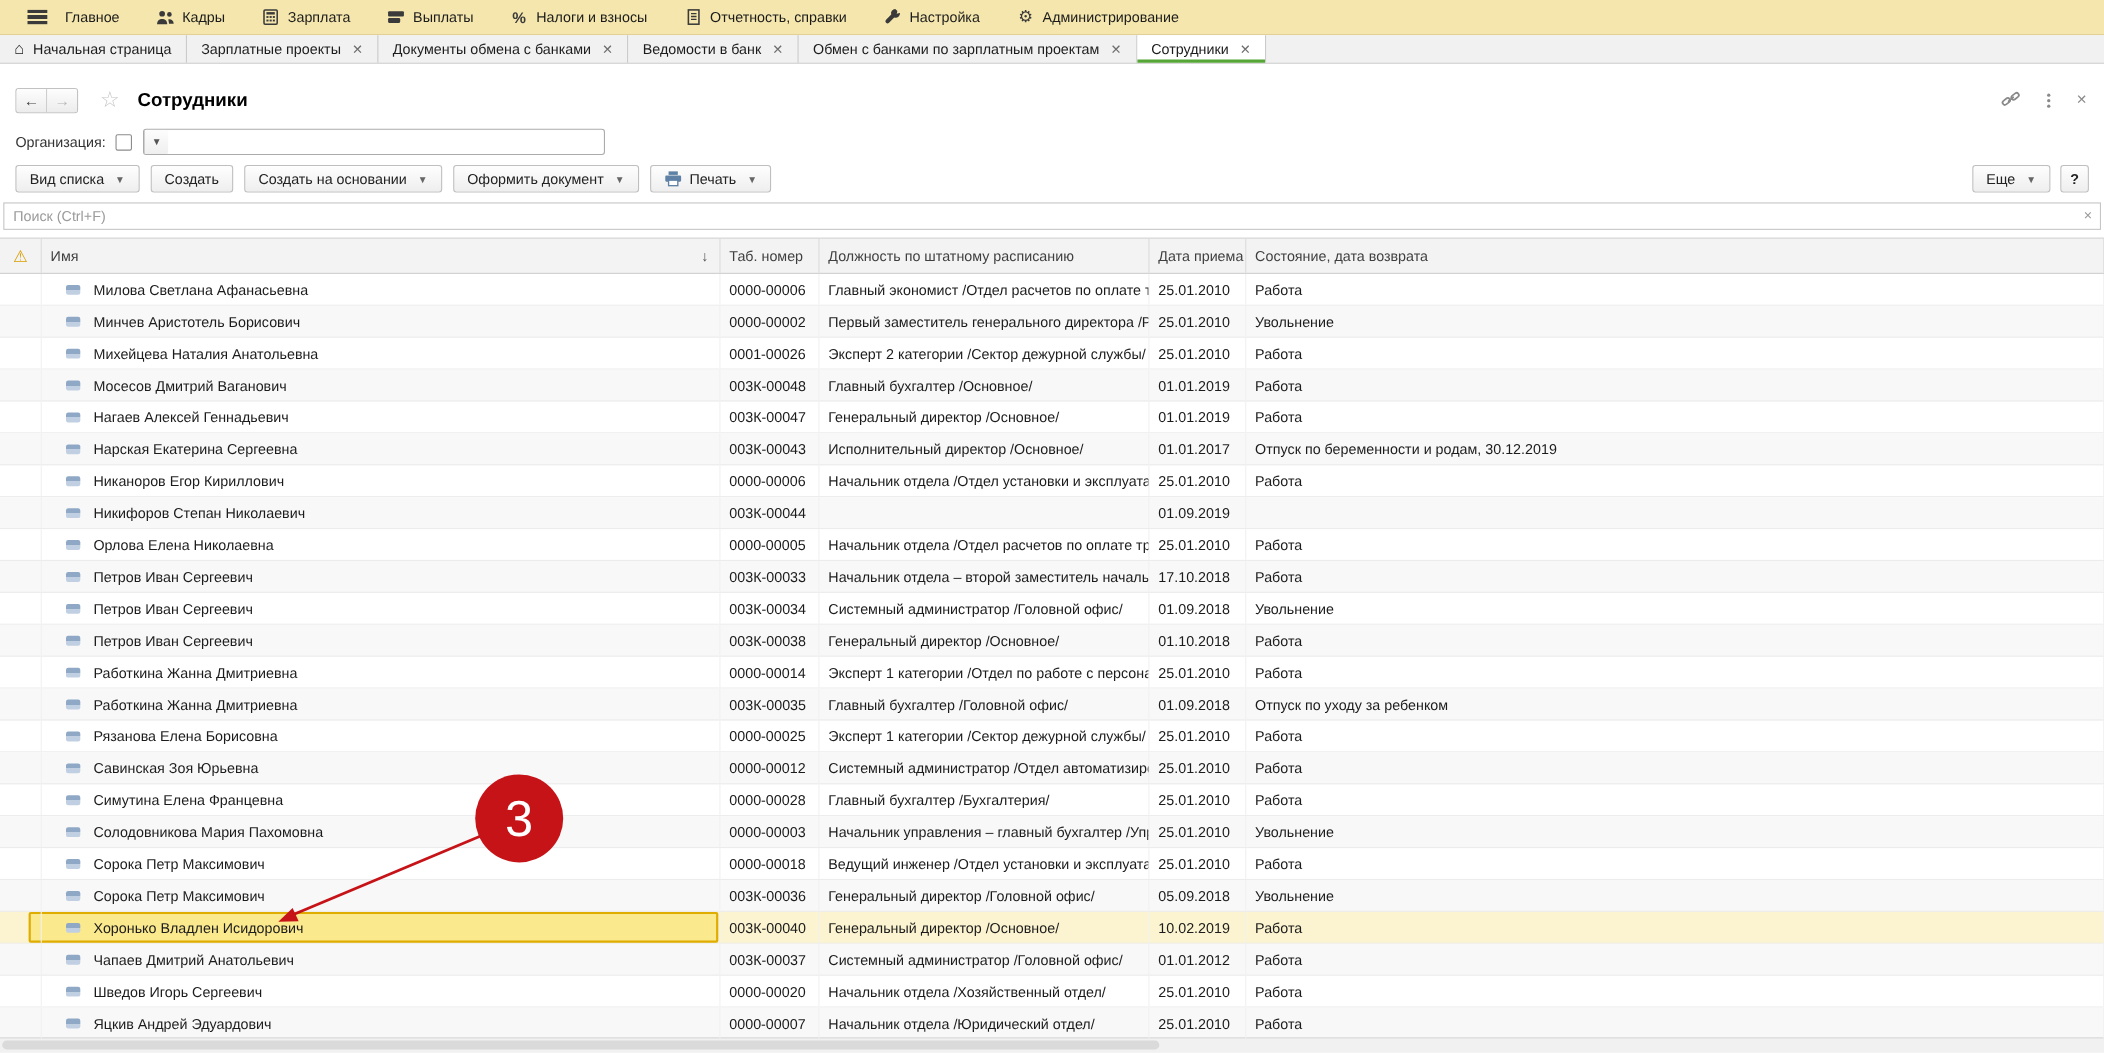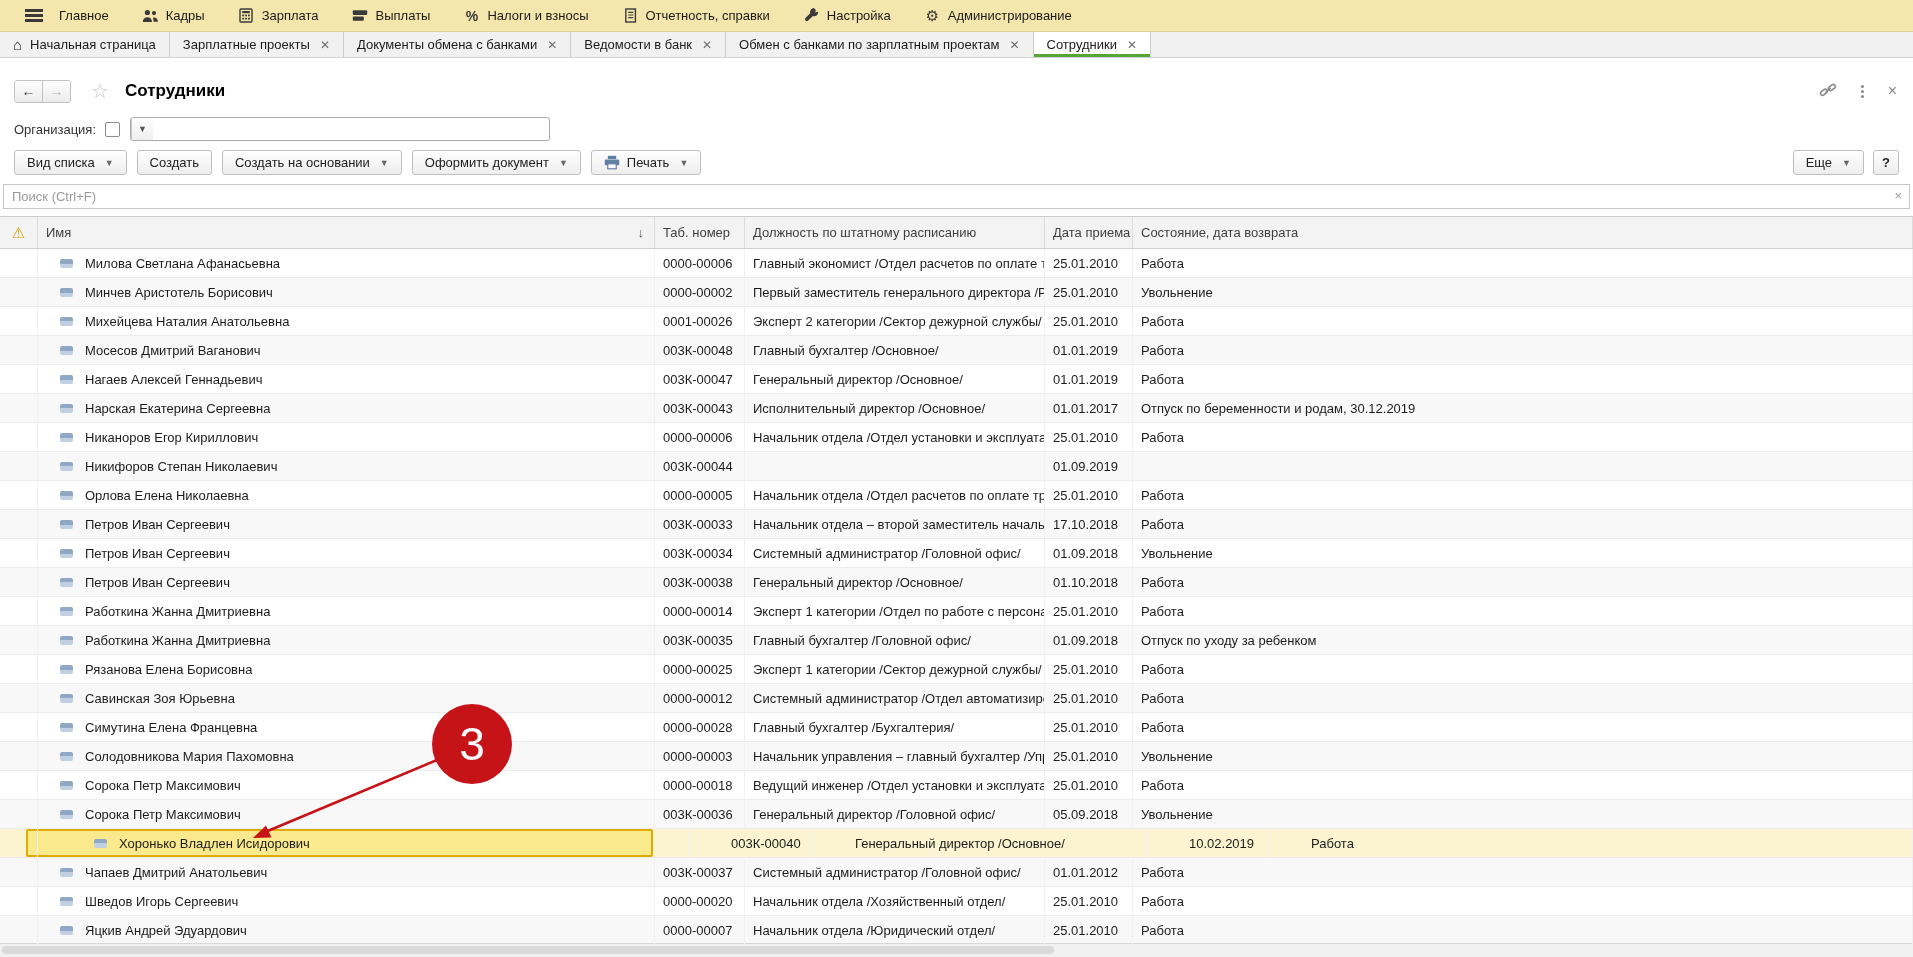--- a/index.html
+++ b/index.html
@@ -66,21 +66,21 @@
   .th.c0{justify-content:center;padding:0;color:#D89E00;font-size:15px;}
   .th.c1{justify-content:space-between;}
   .sort{color:#555;font-size:13px;margin-right:2px;}
   .row{height:29px;border-bottom:1px solid #ECECEC;position:relative;box-sizing:border-box;cursor:pointer;}
   .row.even{background:#F8F8F8;}
   .cell{padding:0 8px;height:100%;display:flex;align-items:center;white-space:nowrap;overflow:hidden;
         border-right:1px solid #F1F1F1;box-sizing:border-box;position:relative;z-index:1;}
   .cell.name{padding-left:22px;gap:12px;}
   .badge{flex:0 0 13px;width:13px;height:9px;border-radius:2px;
          background:linear-gradient(#8FA8C6 0 4.5px,#C0CFE2 4.5px 9px);}
-  .row.hl{background:var(--hl-row-bg,#FCF4D0);gap:34px;}
+  .row.hl{background:var(--hl-row-bg,#FCF4D0);}
   .hlbox{position:absolute;left:26px;top:0;bottom:0;width:627px;background:var(--hl-cell-bg,#FBE98D);
          border:2px solid var(--hl-border,#DFAC00);border-radius:2px;box-sizing:border-box;z-index:0;}
 
   .hscroll{position:absolute;bottom:0;left:0;right:0;height:13px;background:#F1F1F1;border-top:1px solid #D8D8D8;}
   .hthumb{position:absolute;left:2px;top:2px;width:55%;height:8px;background:#DADADA;border-radius:4px;cursor:pointer;}
 
   
   .overlay{position:absolute;left:0;top:0;width:1913px;height:957px;pointer-events:none;z-index:50;}
 </style>
 </head>

